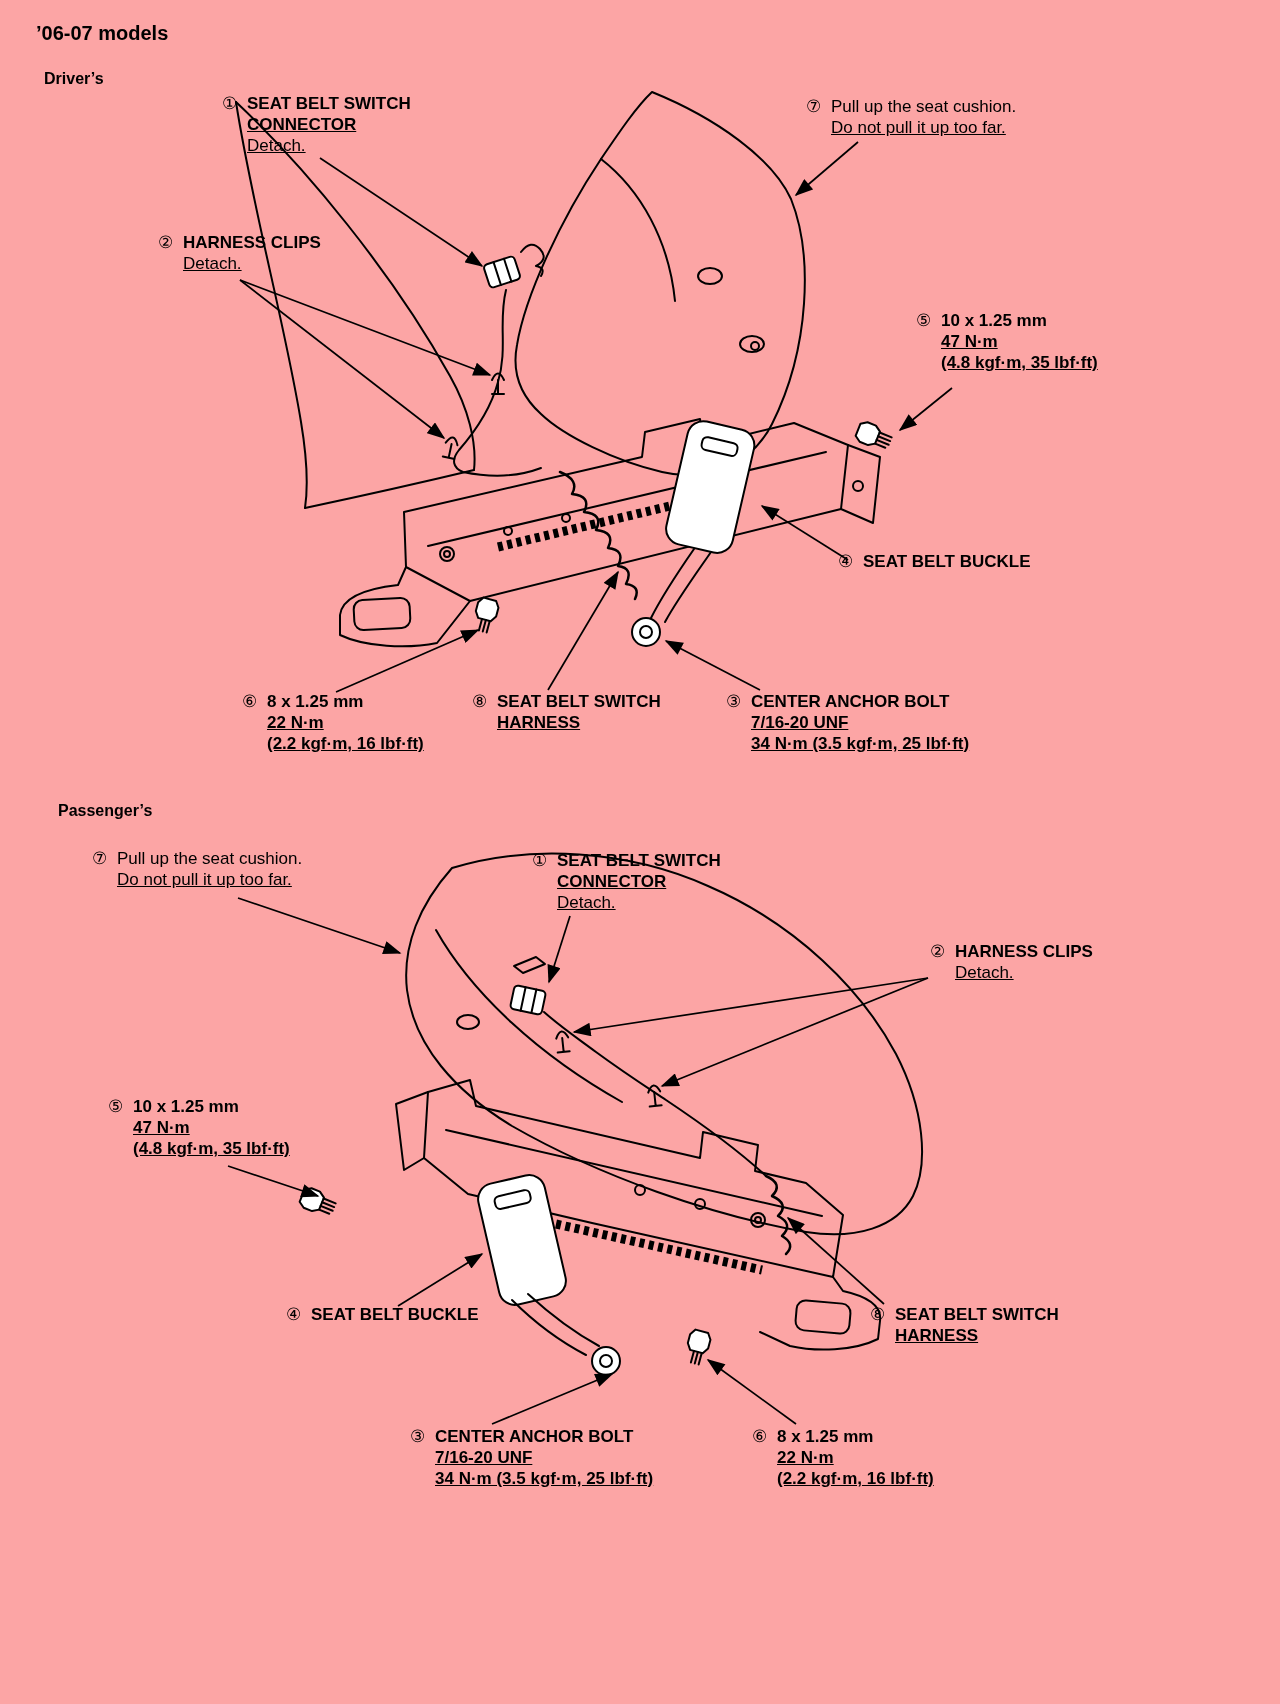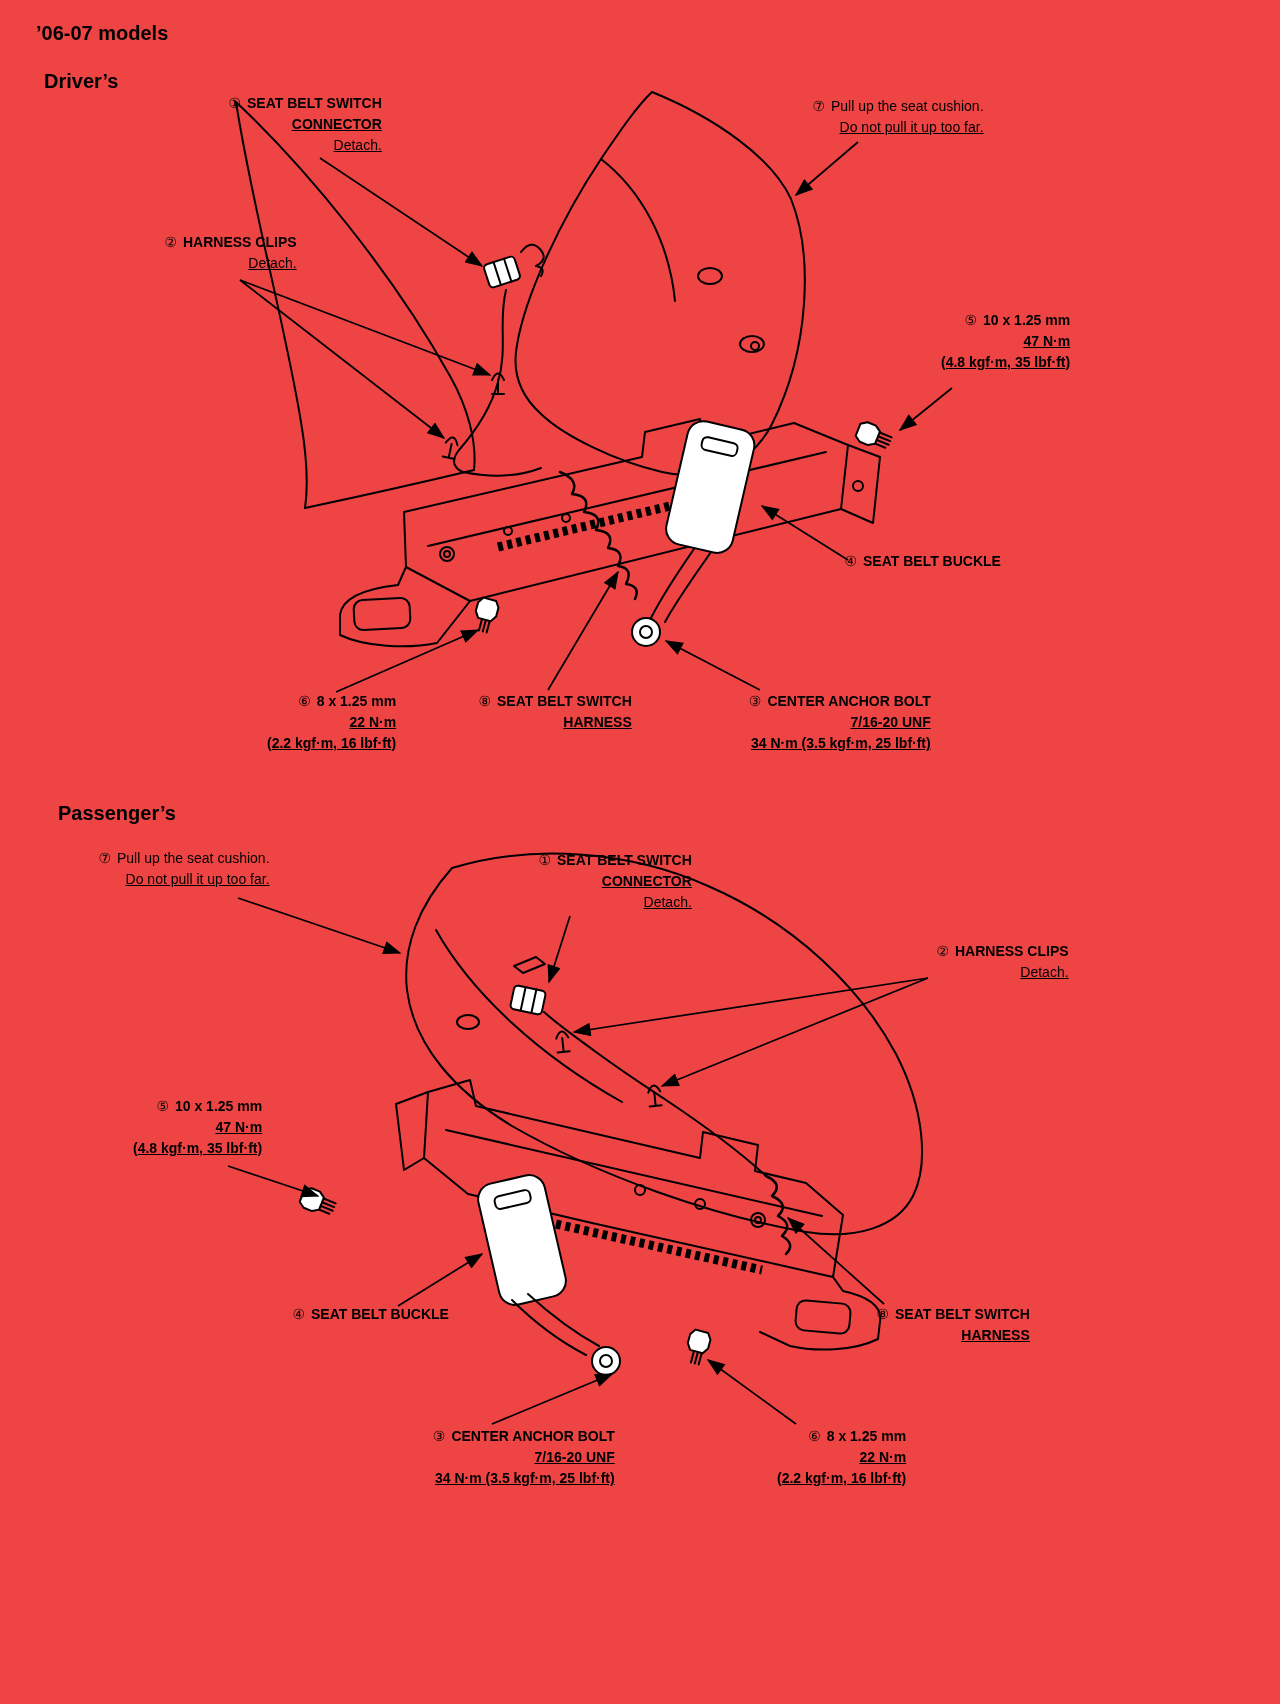--- a/index.html
+++ b/index.html
@@ -3,25 +3,25 @@
 <meta charset="utf-8">
 <style>
   * { margin:0; padding:0; box-sizing:border-box; }
   html,body { background:#ffffff; }
   body {
     width:1280px; height:1704px;
     font-family:"Liberation Sans", sans-serif;
     color:#000;
     position:relative;
   }
-  .page { position:relative; width:1280px; height:1704px; background:#ef4444; overflow:hidden; }
+  .page { position:relative; width:1280px; height:1704px; background:#fca5a5; overflow:hidden; }
   svg.art { position:absolute; left:0; top:0; }
   .title { position:absolute; left:36px; top:22px; font-size:20px; font-weight:bold; }
-  .heading { position:absolute; font-size:20px; font-weight:bold; }
-  .callout { position:absolute; font-size:14px; line-height:21px;text-align:right; }
+  .heading { position:absolute; font-size:16px; font-weight:bold; }
+  .callout { position:absolute; font-size:17px; line-height:21px; }
   .callout .ln { white-space:nowrap; }
   .b { font-weight:bold; }
   .ind { padding-left:25px;text-decoration:underline; }
   .num { display:inline-block; min-width:19px; margin-right:6px; font-weight:normal; }
   .art { stroke-linejoin:round; stroke-linecap:round; }
   .teeth { stroke:#000; stroke-width:9; stroke-dasharray:5 4.5; stroke-linecap:butt; }
   .leader { stroke:#000; stroke-width:1.7; stroke-linecap:butt; }
 </style>
 </head>
 <body>

